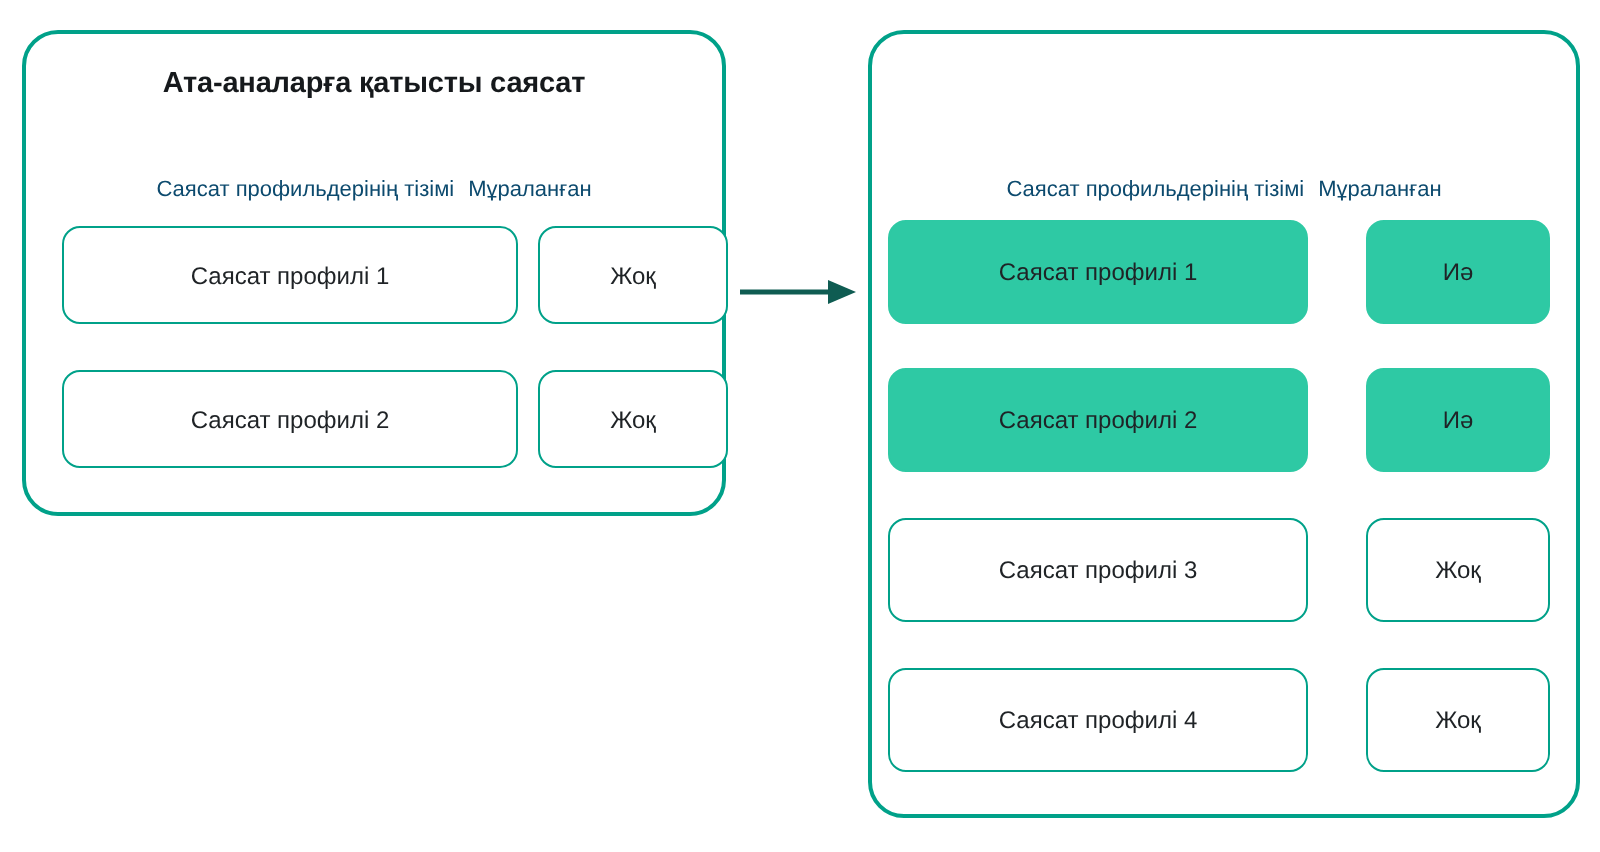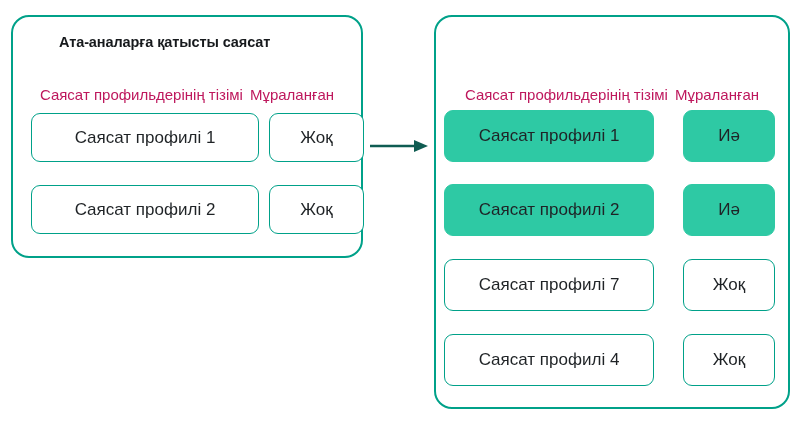--- a/index.html
+++ b/index.html
@@ -30,59 +30,59 @@
     border-radius: 18px;
     background: #ffffff;
   }
   .panel-left  { left: 11px;  top: 15px;  width: 352px; height: 243px; }
   .panel-right { left: 434px; top: 15px;  width: 356px; height: 394px; }
 
   .panel-head {
     position: absolute;
     left: 0;
     right: 0;
-    text-align: left;
+    text-align: center;
   }
   .panel-title {
     font-size: 14.5px;
     font-weight: bold;
     line-height: 19px;
     color: #16191c;
     letter-spacing: -0.1px;
   }
   .panel-title.two-line {
     padding: 0 46px;
   }
   .subhead {
     display: flex;
     align-items: baseline;
     justify-content: center;
-    font-size: 15px;
+    font-size: 11px;
     line-height: 18px;
-    color: #be185d;
+    color: #0c4a6e;
     white-space: nowrap;
   }
   .subhead .col-a { }
   .subhead .col-b { margin-left: 7px; margin-top: 28px; }
 
   
   .row {
     position: absolute;
     display: flex;
     align-items: center;
   }
   .cell {
     box-sizing: border-box;
     border: 1.6px solid #00a189;
     border-radius: 9px;
     background: #ffffff;
     display: flex;
     align-items: center;
     justify-content: center;
-    font-size: 17px;
+    font-size: 12px;
     color: #1f2326;
     height: 100%;
   }
   .cell.filled {
     background: #2ec9a4;
     border-color: #2ec9a4;
   }
   .cell-name { }
   .cell-val  { }
 
@@ -140,21 +140,21 @@
     <div class="cell cell-name filled" style="width:210px;">Саясат профилі 1</div>
     <div class="cell cell-val filled" style="width:92px; margin-left:29px;">Иә</div>
   </div>
 
   <div class="row" style="left:444px; top:184px; width:331px; height:52px;">
     <div class="cell cell-name filled" style="width:210px;">Саясат профилі 2</div>
     <div class="cell cell-val filled" style="width:92px; margin-left:29px;">Иә</div>
   </div>
 
   <div class="row" style="left:444px; top:259px; width:331px; height:52px;">
-    <div class="cell cell-name" style="width:210px;">Саясат профилі 7</div>
+    <div class="cell cell-name" style="width:210px;">Саясат профилі 3</div>
     <div class="cell cell-val" style="width:92px; margin-left:29px;">Жоқ</div>
   </div>
 
   <div class="row" style="left:444px; top:334px; width:331px; height:52px;">
     <div class="cell cell-name" style="width:210px;">Саясат профилі 4</div>
     <div class="cell cell-val" style="width:92px; margin-left:29px;">Жоқ</div>
   </div>
 
 </div>
 

